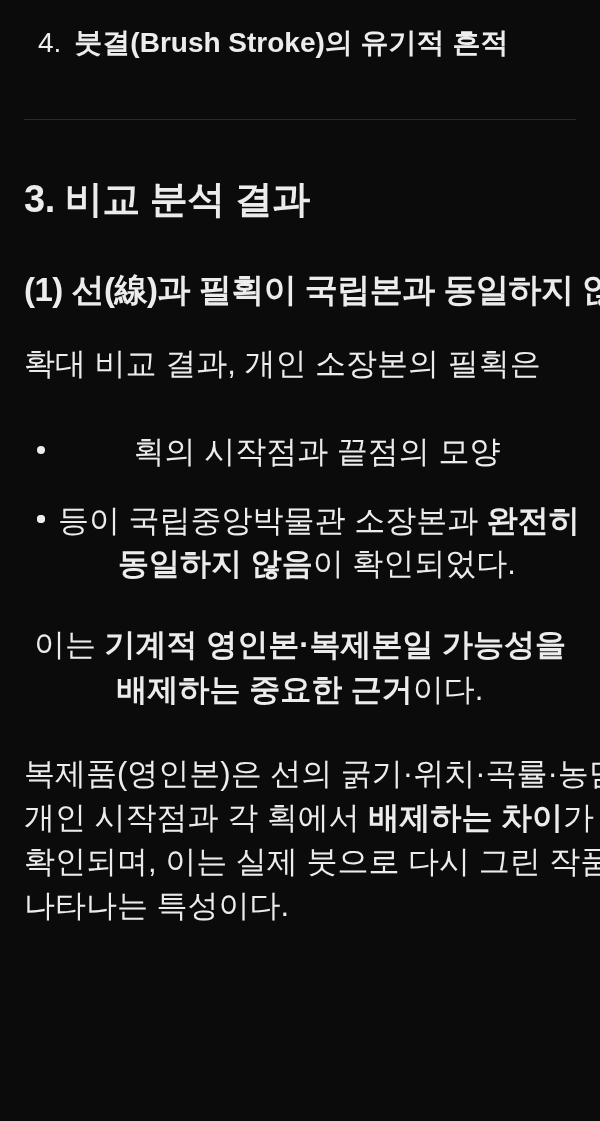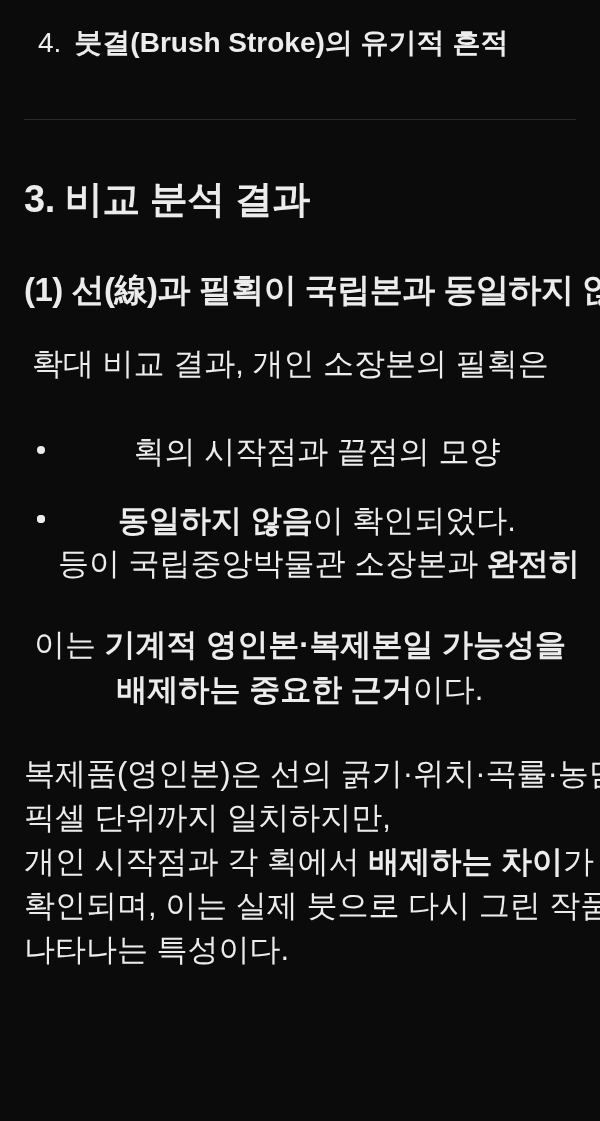--- a/index.html
+++ b/index.html
@@ -53,21 +53,20 @@
     font-size: 33px;
     line-height: 44px;
     font-weight: 700;
     letter-spacing: -0.5px;
   }
 
   .p-intro {
     margin-top: 30px;
     font-size: 31px;
     line-height: 43px;
-    margin-left: 8px;
   }
 
   
   .blist {
     margin-top: 45px;
     list-style: none;
   }
   .blist li {
     position: relative;
     padding-left: 34px;
@@ -121,31 +120,30 @@
   <ul class="blist">
     <li>
       <span class="dot"></span>
       <span class="line">획의 시작점과 끝점의 모양</span>
     </li>
     <li>
       <span class="dot"></span>
     </li>
     <li>
       <span class="dot"></span>
+      <div class="line"><span>등이 국립중앙박물관 소장본과 </span><span class="b">완전히</span></div>
       <div class="line"><span class="b">동일하지 않음</span><span>이 확인되었다.</span></div>
-      <div class="line"><span>등이 국립중앙박물관 소장본과 </span><span class="b">완전히</span></div>
     </li>
   </ul>
 
   <div class="p-concl">
     <div class="line"><span>이는 </span><span class="b">기계적 영인본·복제본일 가능성을</span></div>
     <div class="line"><span class="b">배제하는 중요한 근거</span><span>이다.</span></div>
   </div>
 
   <div class="p-copy">
     <div class="line">복제품(영인본)은 선의 굵기·위치·곡률·농담이</div>
-    <div class="line">픽셀 단위까지 일치하지만,</div>
     <div class="line"><span>개인 시작점과 각 획에서 </span><span class="b">배제하는 차이</span><span>가</span></div>
     <div class="line">확인되며, 이는 실제 붓으로 다시 그린 작품에서</div>
     <div class="line">나타나는 특성이다.</div>
   </div>
 
 </div>
 
 </body></html>

